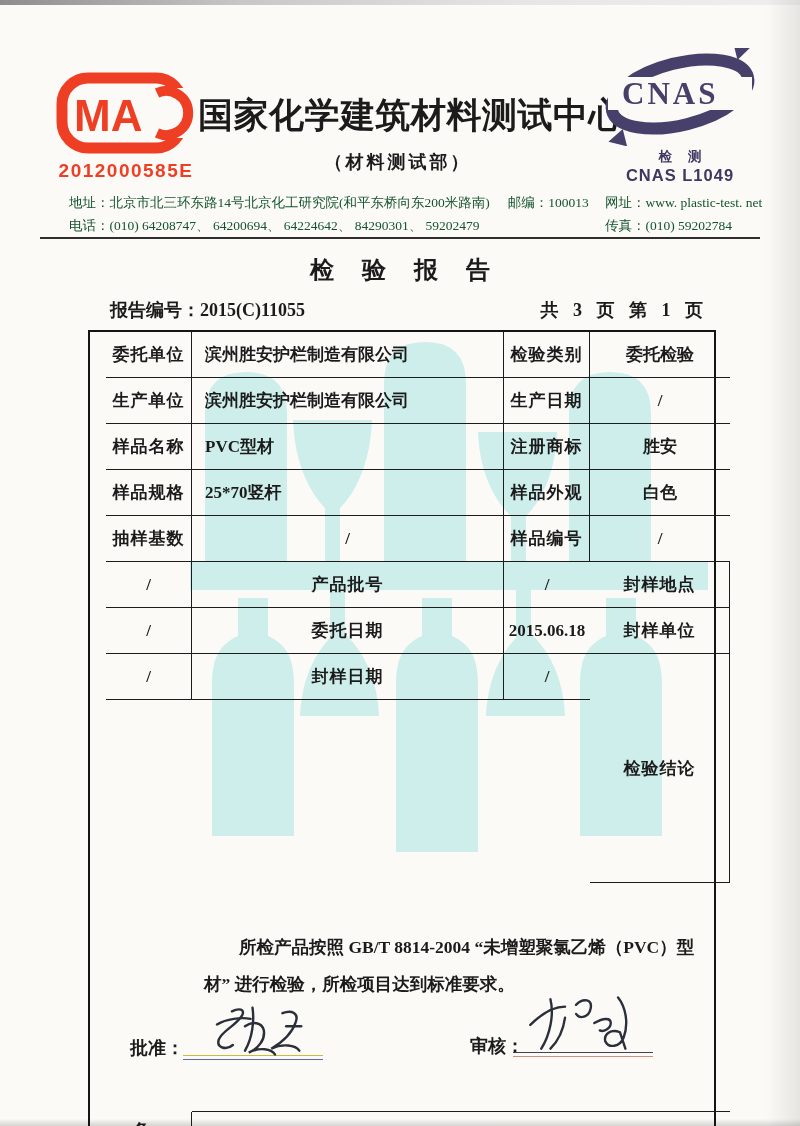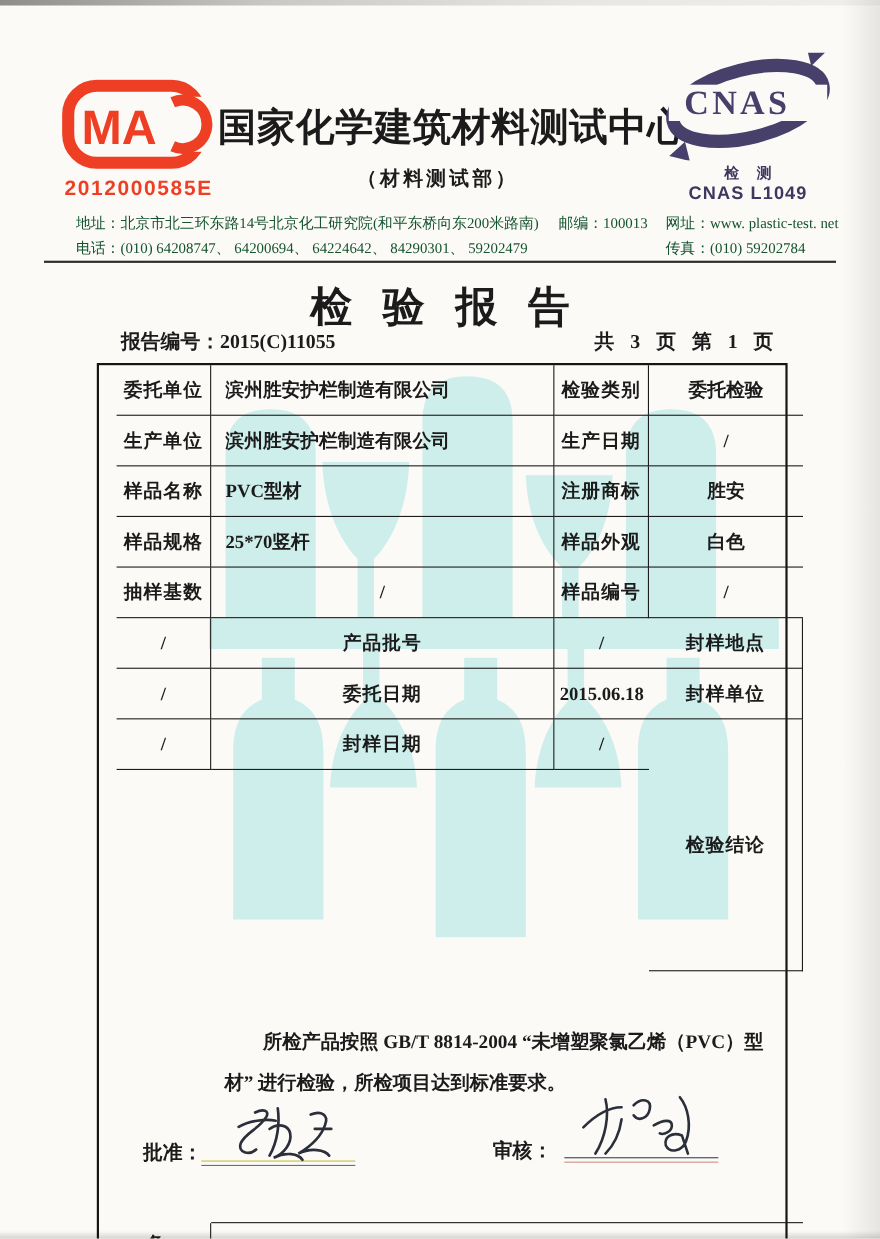--- a/index.html
+++ b/index.html
@@ -39,21 +39,21 @@
   
   .contact{position:absolute;left:42px;top:191px;width:718px;
     font-size:13.5px;font-weight:normal;color:#14532d;line-height:23px;margin-left:27px;}
   .contact-line{position:relative;white-space:nowrap;}
   .contact-zip{margin-left:18px;}
   .contact-web,.contact-fax{position:absolute;left:536px;top:0;}
   .divider{position:absolute;left:40px;top:237px;width:720px;border-top:2px solid #2f2e2c;}
 
   
   .report-title{position:absolute;left:0;top:254px;width:800px;text-align:center;
-    font-size:38px;font-weight:bold;letter-spacing:28px;padding-left:28px;box-sizing:border-box;}
+    font-size:24px;font-weight:bold;letter-spacing:28px;padding-left:28px;box-sizing:border-box;}
   .report-no-row{position:absolute;left:110px;top:298px;width:602px;height:26px;
     font-size:18px;font-weight:bold;}
   .pagination{position:absolute;right:4px;top:0;letter-spacing:5px;}
 
   
   .watermark{position:absolute;left:150px;top:336px;z-index:0;}
 
   
   .report-table{
     position:absolute;left:88px;top:330px;width:628px;z-index:1;
@@ -73,21 +73,21 @@
   .cen{justify-content:center;}
   .note-lab{letter-spacing:1.6em;padding-left:1.6em;}
   .conc-content{position:relative;display:block;}
   .conclusion-text{margin:46px 18px 0 12px;text-indent:2em;
     font-size:17.5px;font-weight:bold;line-height:37px;max-width:500px;}
   .issue-date{position:absolute;right:16px;bottom:16px;font-size:17.5px;font-weight:bold;}
 
   
   .sig-label{position:absolute;font-size:18px;font-weight:bold;z-index:2;}
   .lbl-approve{left:130px;top:1036px;}
-  .lbl-review{left:448px;top:1034px;}
+  .lbl-review{left:470px;top:1034px;}
   .sig-svg{position:absolute;z-index:2;}
   .sig1{left:185px;top:1002px;}
   .sig2{left:512px;top:992px;}
   .sig-line{position:absolute;height:3px;z-index:1;}
   .line-approve{left:183px;top:1055px;width:140px;
     border-top:1.6px solid #cabd3c;border-bottom:1.6px solid #5a6f9e;}
   .line-review{left:513px;top:1052px;width:140px;
     border-top:1.6px solid #3f4450;border-bottom:1.6px solid #cf8f7e;}
 </style>
 </head>

